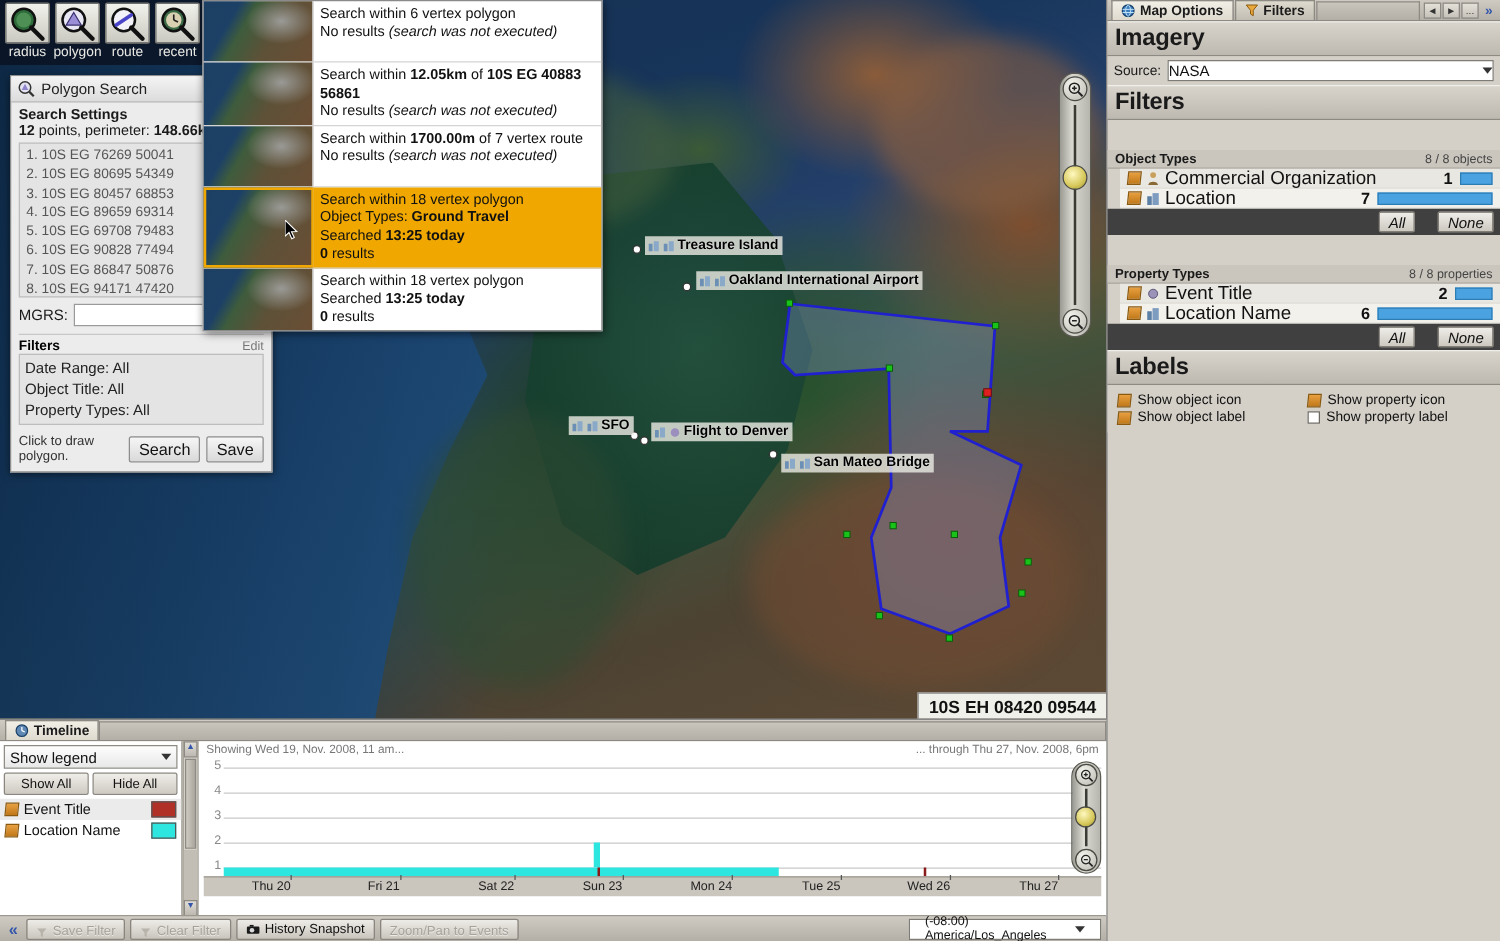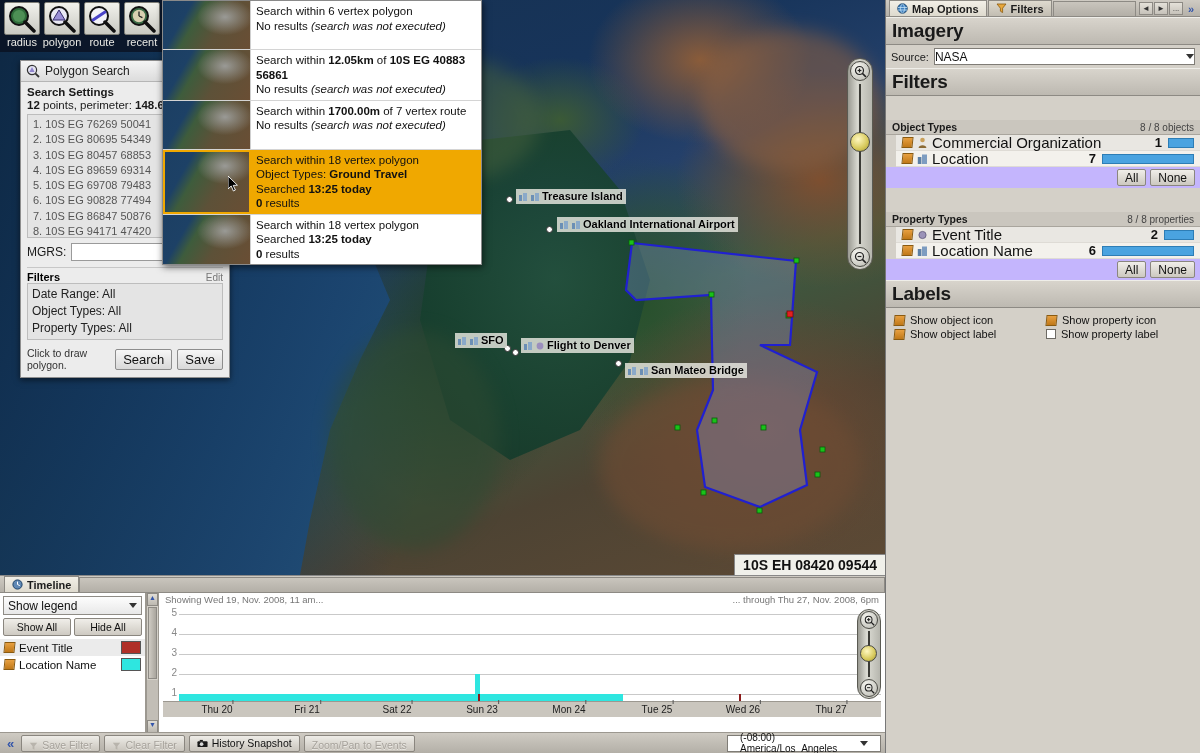--- a/index.html
+++ b/index.html
@@ -95,21 +95,21 @@
   .tool .glyph {
     width: 36px; height: 33px; margin: 0 auto;
     background: linear-gradient(#f2f2ec,#c9c9c1);
     border: 1px solid #7e7e76; border-radius: 2px;
     display: flex; align-items: center; justify-content: center;
   }
   .tool .cap { color: #e9e9e4; font-size: 11px; line-height: 14px; }
 
   
   .searchpanel {
-    position: absolute; left: 20px; top: 60px; width: 210px;
+    position: absolute; left: 8px; top: 60px; width: 210px;
     background: #ececec; border: 1px solid #8e8e8e;
     box-shadow: 0 2px 6px rgba(0,0,0,.55);
   }
   .sp-title {
     display: flex; align-items: center; gap: 5px;
     background: linear-gradient(#f4f4f4,#dcdcdc);
     border-bottom: 1px solid #b5b5b5; padding: 3px 5px; font-size: 12px; color: #222;
   }
   .sp-body { padding: 2px 6px 6px; }
   .sp-h { font-weight: bold; font-size: 11.5px; color: #1a1a1a; padding: 2px 0 1px; }
@@ -210,21 +210,21 @@
   .grp-hdr .n { font-size: 10.5px; font-weight: bold; color: #1a1a1a; }
   .grp-hdr .c { font-size: 10px; color: #444; }
   .frow {
     display: flex; align-items: center; gap: 4px; padding: 1px 6px; background: #e9e7e2;
     border-bottom: 1px solid #dedbd5; height: 16px; margin-left: 10px;
   }
   .frow:nth-child(odd) { background: #f3f1ec; }
   .frow .fname { font-size: 15px; color: #111; }
   .frow .fcount { font-size: 13px; font-weight: bold; color: #111; margin-left: auto; padding-right: 2px; }
   .fbar { height: 10px; background: #4aa3e0; border: 1px solid #2d7db5; }
-  .allnone { display: flex; justify-content: flex-end; gap: 4px; background: #c4b5fd; padding: 2px 5px; }
+  .allnone { display: flex; justify-content: flex-end; gap: 18px; background: #404040; padding: 2px 5px; font-style: italic; }
   .minibtn {
     background: linear-gradient(#f0eee9,#ccc8c0); border: 1px solid #8a867f;
     border-radius: 2px; font-size: 12px; padding: 0 7px; color: #111; height: 17px;
     display: flex; align-items: center;
   }
   .labels-grid {
     display: grid; grid-template-columns: 1fr 1fr; gap: 2px 6px;
     padding: 6px 8px; background: #d4d0c8;
   }
   .chkrow { display: flex; align-items: center; gap: 5px; font-size: 11px; color: #111; }
@@ -498,21 +498,21 @@
         <label>MGRS:</label>
         <div class="txtbox" title=""></div>
       </div>
 
       <div class="filthdr">
         <span class="t">Filters</span>
         <span class="e">Edit</span>
       </div>
       <div class="filtbox">
         <div>Date Range: All</div>
-        <div>Object Types: All</div>
+        <div>Object Title: All</div>
         <div>Property Types: All</div>
       </div>
 
       <div class="actrow">
         <span class="hint">Click to draw polygon.</span>
         <div class="btn">Search</div>
         <div class="btn">Save</div>
       </div>
     </div>
   </div>

